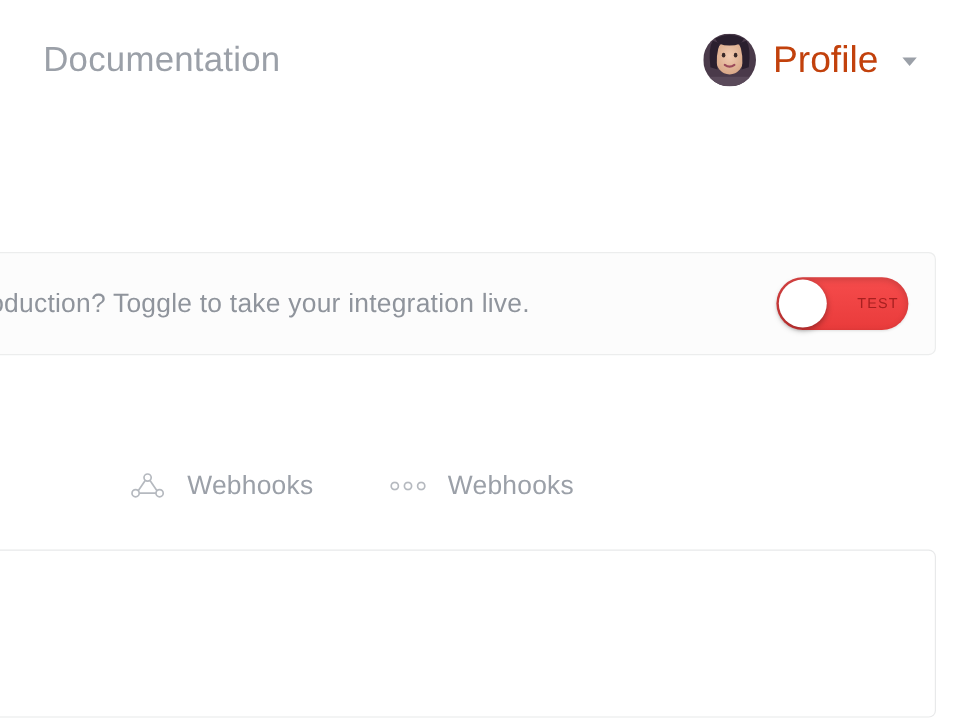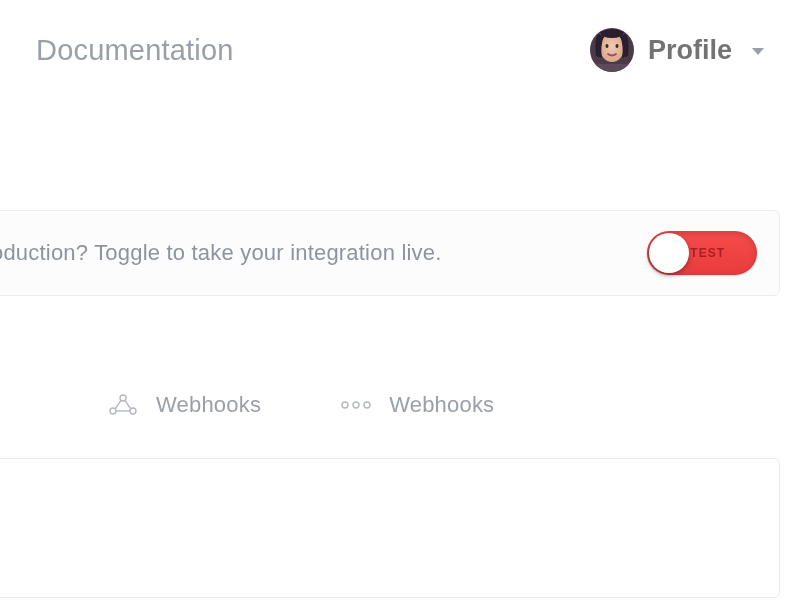--- a/index.html
+++ b/index.html
@@ -44,23 +44,23 @@
       border-radius: 50%;
       overflow: hidden;
       flex-shrink: 0;
     }
     .avatar svg {
       width: 100%;
       height: 100%;
       display: block;
     }
     .profile-label {
-      font-size: 27px;
-      color: #737373;
-      font-weight: 700;
+      font-size: 31px;
+      color: #c2410c;
+      font-weight: 400;
     }
     .caret-down {
       width: 0;
       height: 0;
       border-left: 6px solid transparent;
       border-right: 6px solid transparent;
       border-top: 7px solid #9ba0a8;
       margin-left: 6px;
       margin-top: 2px;
     }
@@ -99,30 +99,30 @@
       left: 2px;
       top: 2px;
       width: 40px;
       height: 40px;
       background: #ffffff;
       border-radius: 50%;
       box-shadow: 0 2px 5px rgba(0,0,0,0.35);
     }
     .toggle-label {
       position: absolute;
-      right: 32px;
+      right: 8px;
       font-size: 12px;
-      font-weight: 700;
+      font-weight: 400;
       letter-spacing: 1px;
       color: #a82020;
     }
     .tabs-row {
       display: flex;
       align-items: center;
-      gap: 80px;
+      gap: 64px;
       margin-top: 96px;
       margin-left: 108px;
     }
     .tab {
       display: flex;
       align-items: center;
       gap: 18px;
       cursor: pointer;
     }
     .tab-label {

